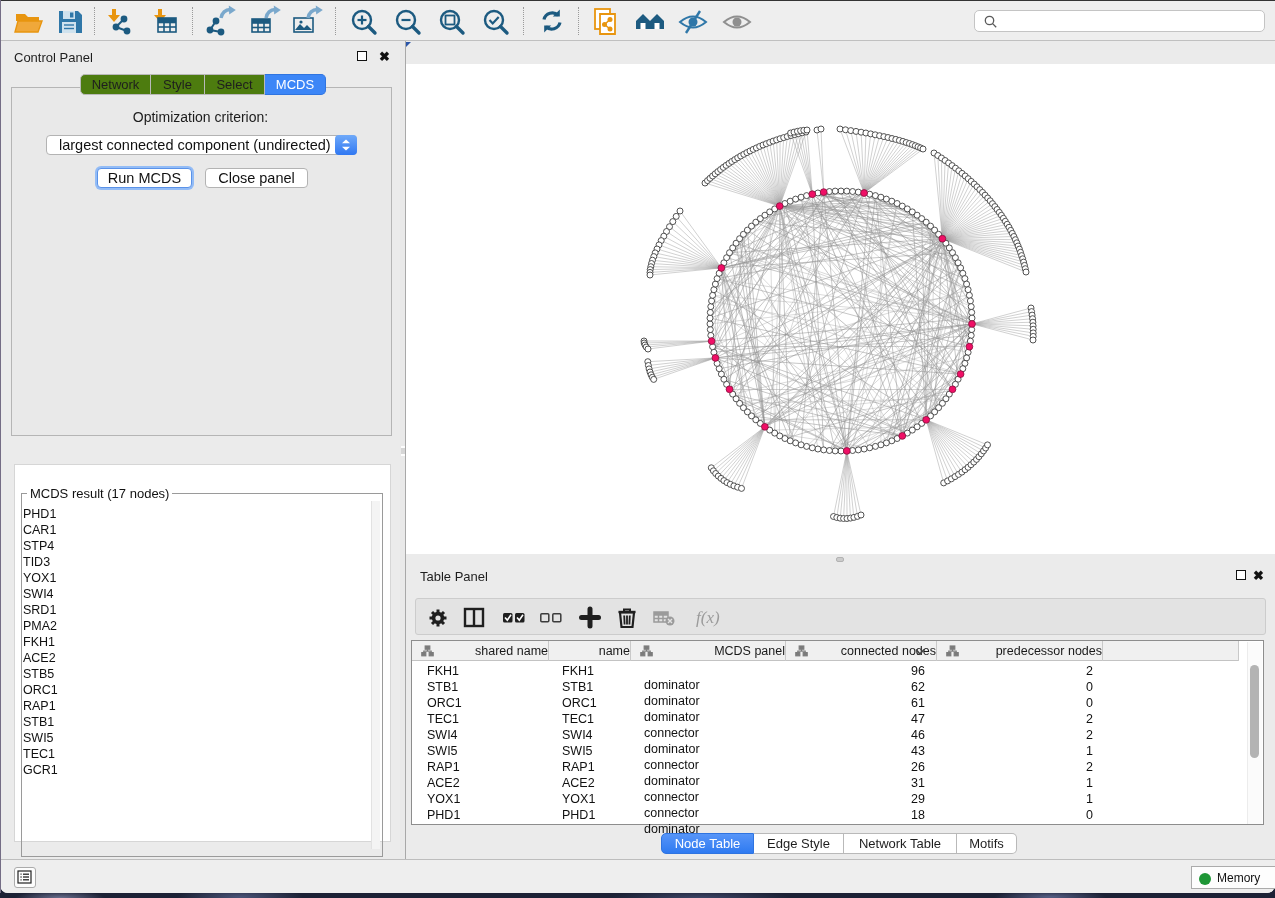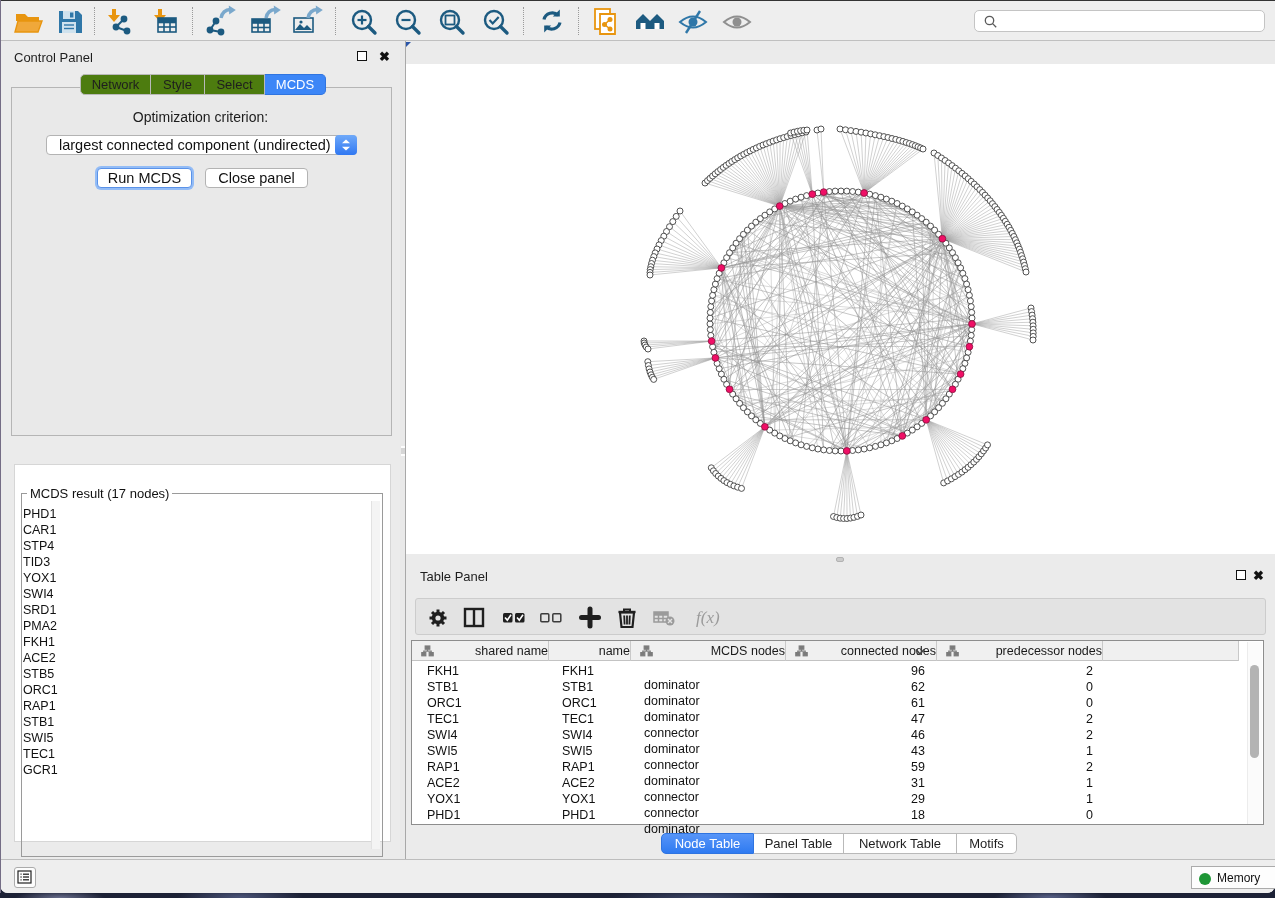--- a/index.html
+++ b/index.html
@@ -1123,21 +1123,21 @@
         </div>
 <div class="thcell" style="left:219px;width:155px">
           <div class="thico" style="left:9px"><svg width="13" height="12" viewBox="0 0 13 12">
               <g fill="none" stroke="#555" stroke-width="1.2">
                 <rect x="4.2" y="1" width="4.6" height="3.2" fill="#555"></rect>
                 <rect x="0.8" y="7.6" width="4" height="3.2" fill="#555"></rect>
                 <rect x="8.2" y="7.6" width="4" height="3.2" fill="#555"></rect>
                 <path d="M6.5 4.2 v2 M2.8 7.6 v-1.4 h7.4 v1.4"></path>
               </g>
             </svg></div>
-          <div class="thtxt">MCDS nodes</div>
+          <div class="thtxt">MCDS panel</div>
         </div>
 <div class="thcell" style="left:374px;width:151px">
           <div class="thico" style="left:9px"><svg width="13" height="12" viewBox="0 0 13 12">
               <g fill="none" stroke="#555" stroke-width="1.2">
                 <rect x="4.2" y="1" width="4.6" height="3.2" fill="#555"></rect>
                 <rect x="0.8" y="7.6" width="4" height="3.2" fill="#555"></rect>
                 <rect x="8.2" y="7.6" width="4" height="3.2" fill="#555"></rect>
                 <path d="M6.5 4.2 v2 M2.8 7.6 v-1.4 h7.4 v1.4"></path>
               </g>
             </svg></div>
@@ -1198,21 +1198,21 @@
         <span class="c1">SWI5</span>
         <span class="c2">SWI5</span>
         <span class="c3">connector</span>
         <span class="c4">43</span>
         <span class="c5">1</span>
       </div>
 <div class="trow" style="top:118px">
         <span class="c1">RAP1</span>
         <span class="c2">RAP1</span>
         <span class="c3">dominator</span>
-        <span class="c4">59</span>
+        <span class="c4">26</span>
         <span class="c5">2</span>
       </div>
 <div class="trow" style="top:134px">
         <span class="c1">ACE2</span>
         <span class="c2">ACE2</span>
         <span class="c3">connector</span>
         <span class="c4">31</span>
         <span class="c5">1</span>
       </div>
 <div class="trow" style="top:150px">
@@ -1228,21 +1228,21 @@
         <span class="c3">dominator</span>
         <span class="c4">18</span>
         <span class="c5">0</span>
       </div>
     <div id="tscrolltrack">
         <div id="tthumb"></div>
       </div>
   </div>
   <div class="tabs2">
     <div class="tab2 sel" style="width:93px">Node Table</div>
-    <div class="tab2" style="width:90px">Panel Table</div>
+    <div class="tab2" style="width:90px">Edge Style</div>
     <div class="tab2" style="width:113px">Network Table</div>
     <div class="tab2 last" style="width:60px">Motifs</div>
   </div>
 </div>
 
 <div id="statusbar">
   <div id="listbtn">
       <svg width="16" height="15" viewBox="0 0 16 15" style="position:absolute;left:2px;top:2px">
         <rect x="1" y="1" width="13" height="12" fill="none" stroke="#222" stroke-width="1.2"></rect>
         <line x1="3.5" y1="4.2" x2="4.6" y2="4.2" stroke="#222" stroke-width="1.3"></line>

